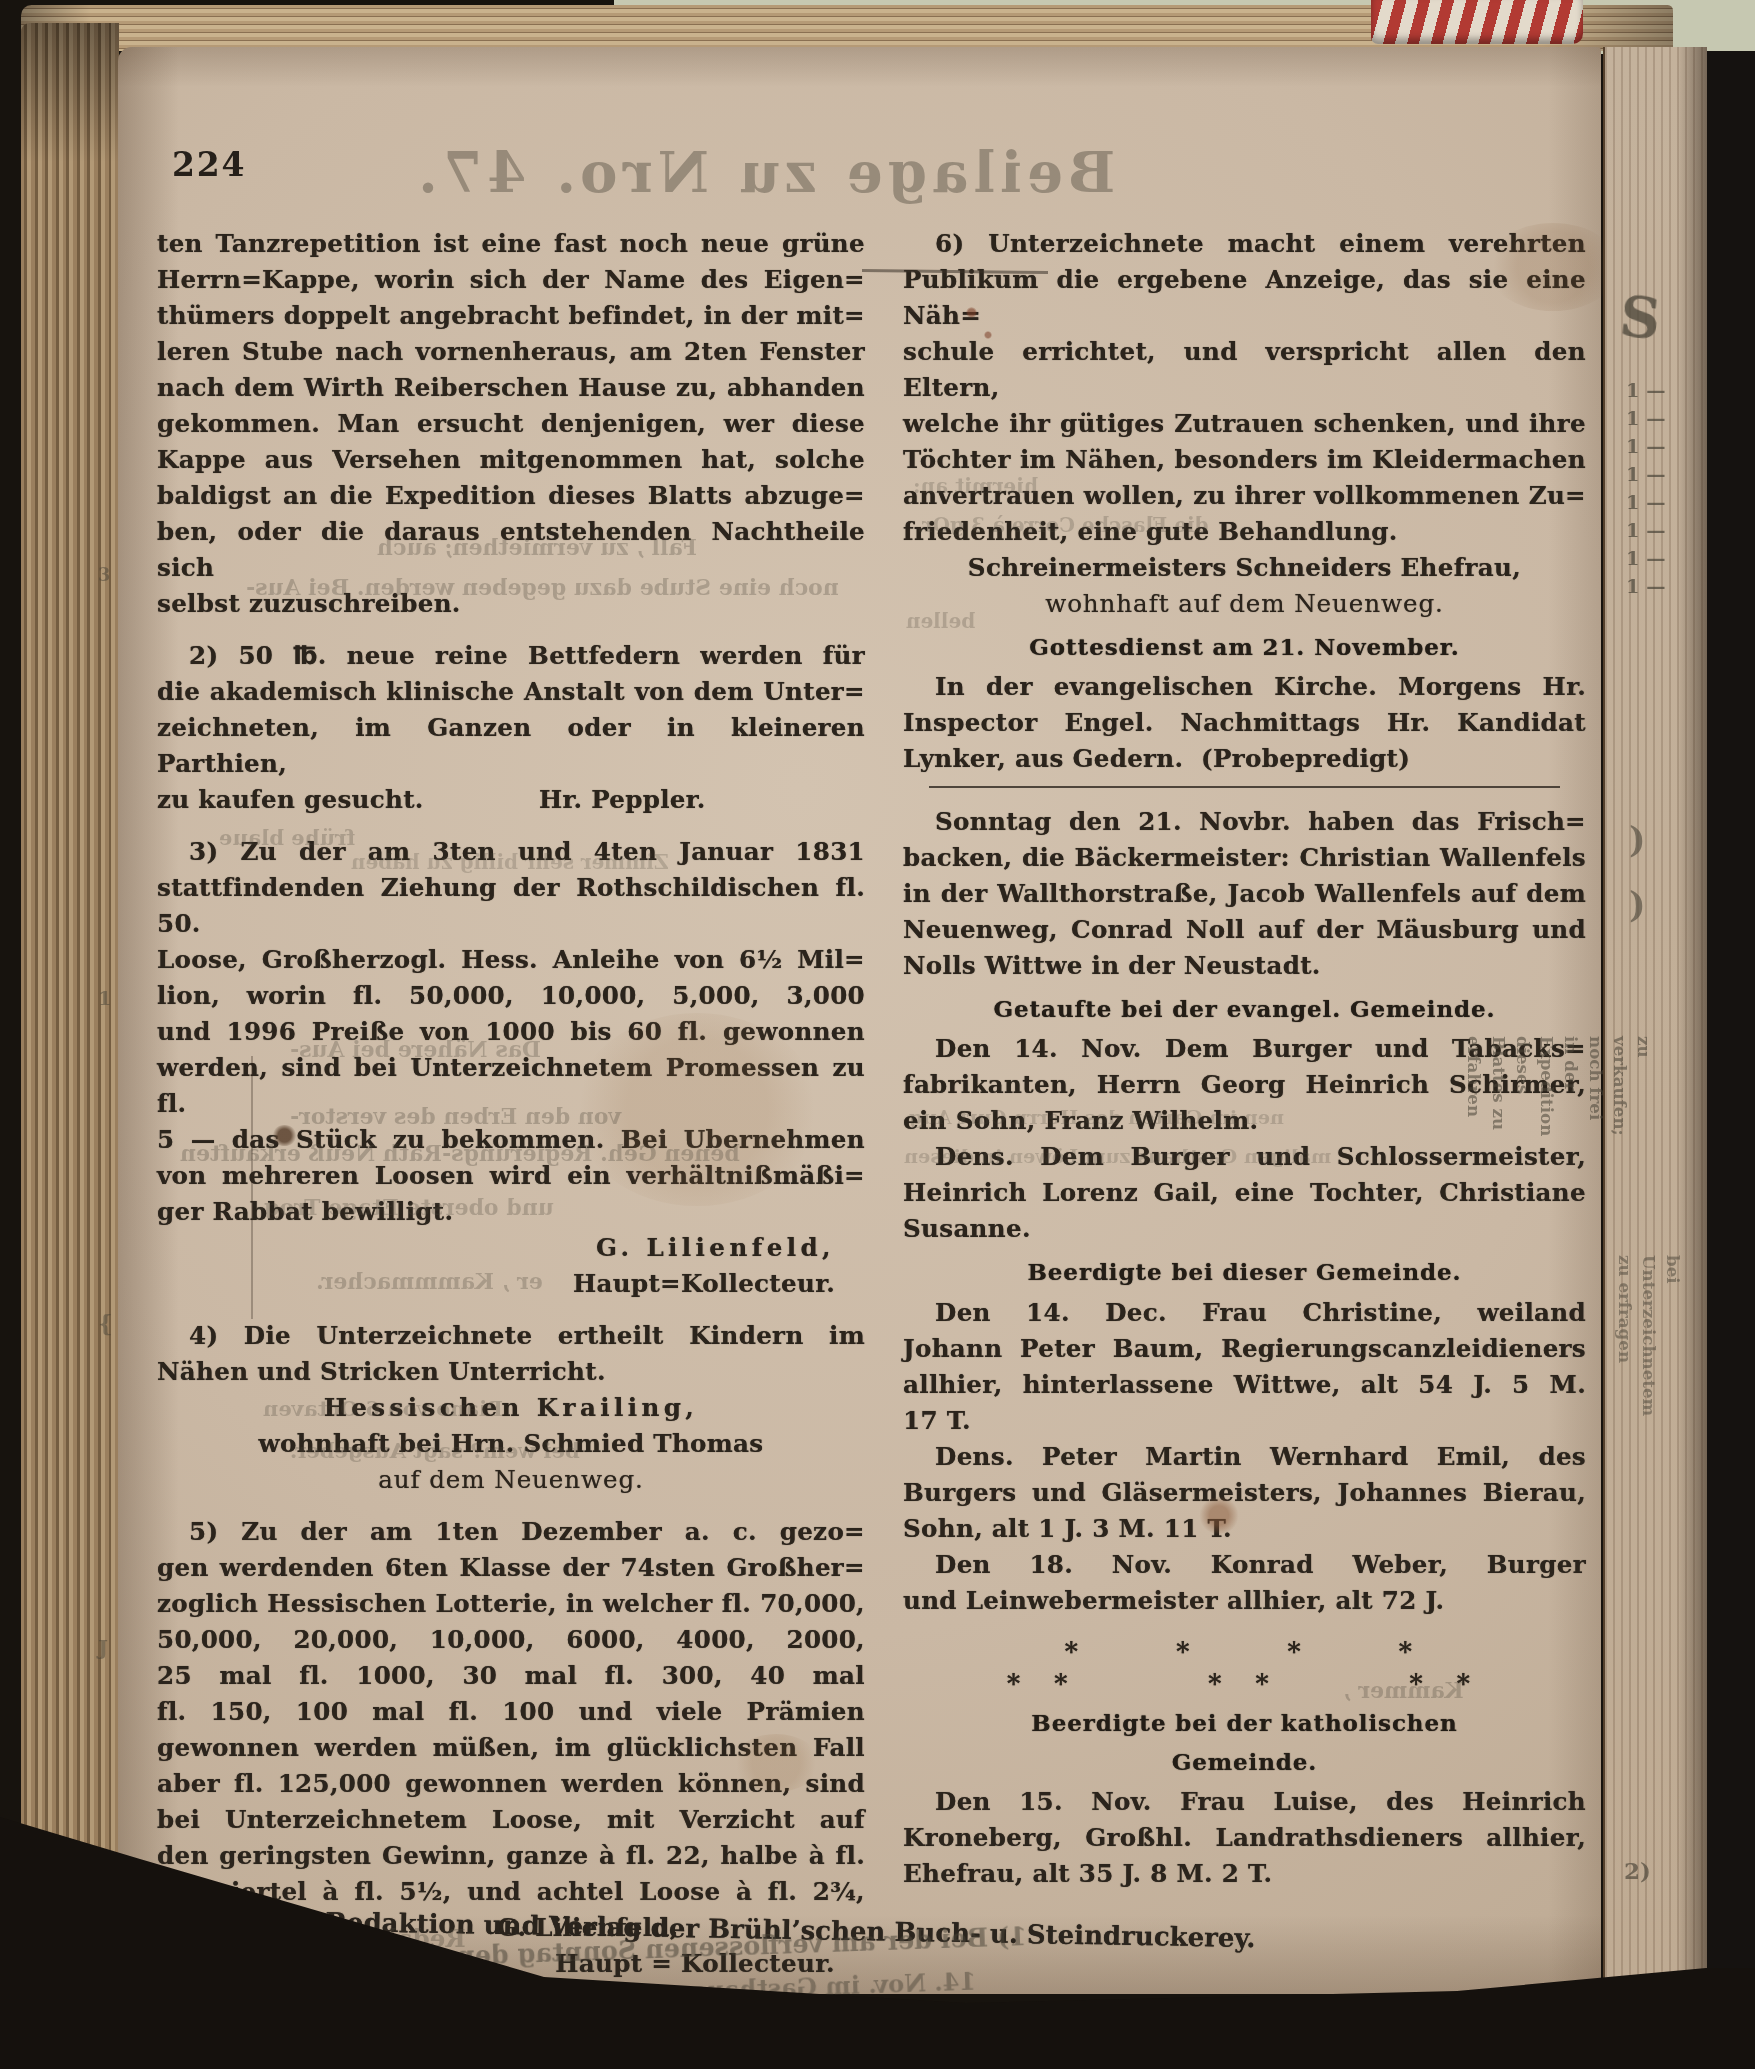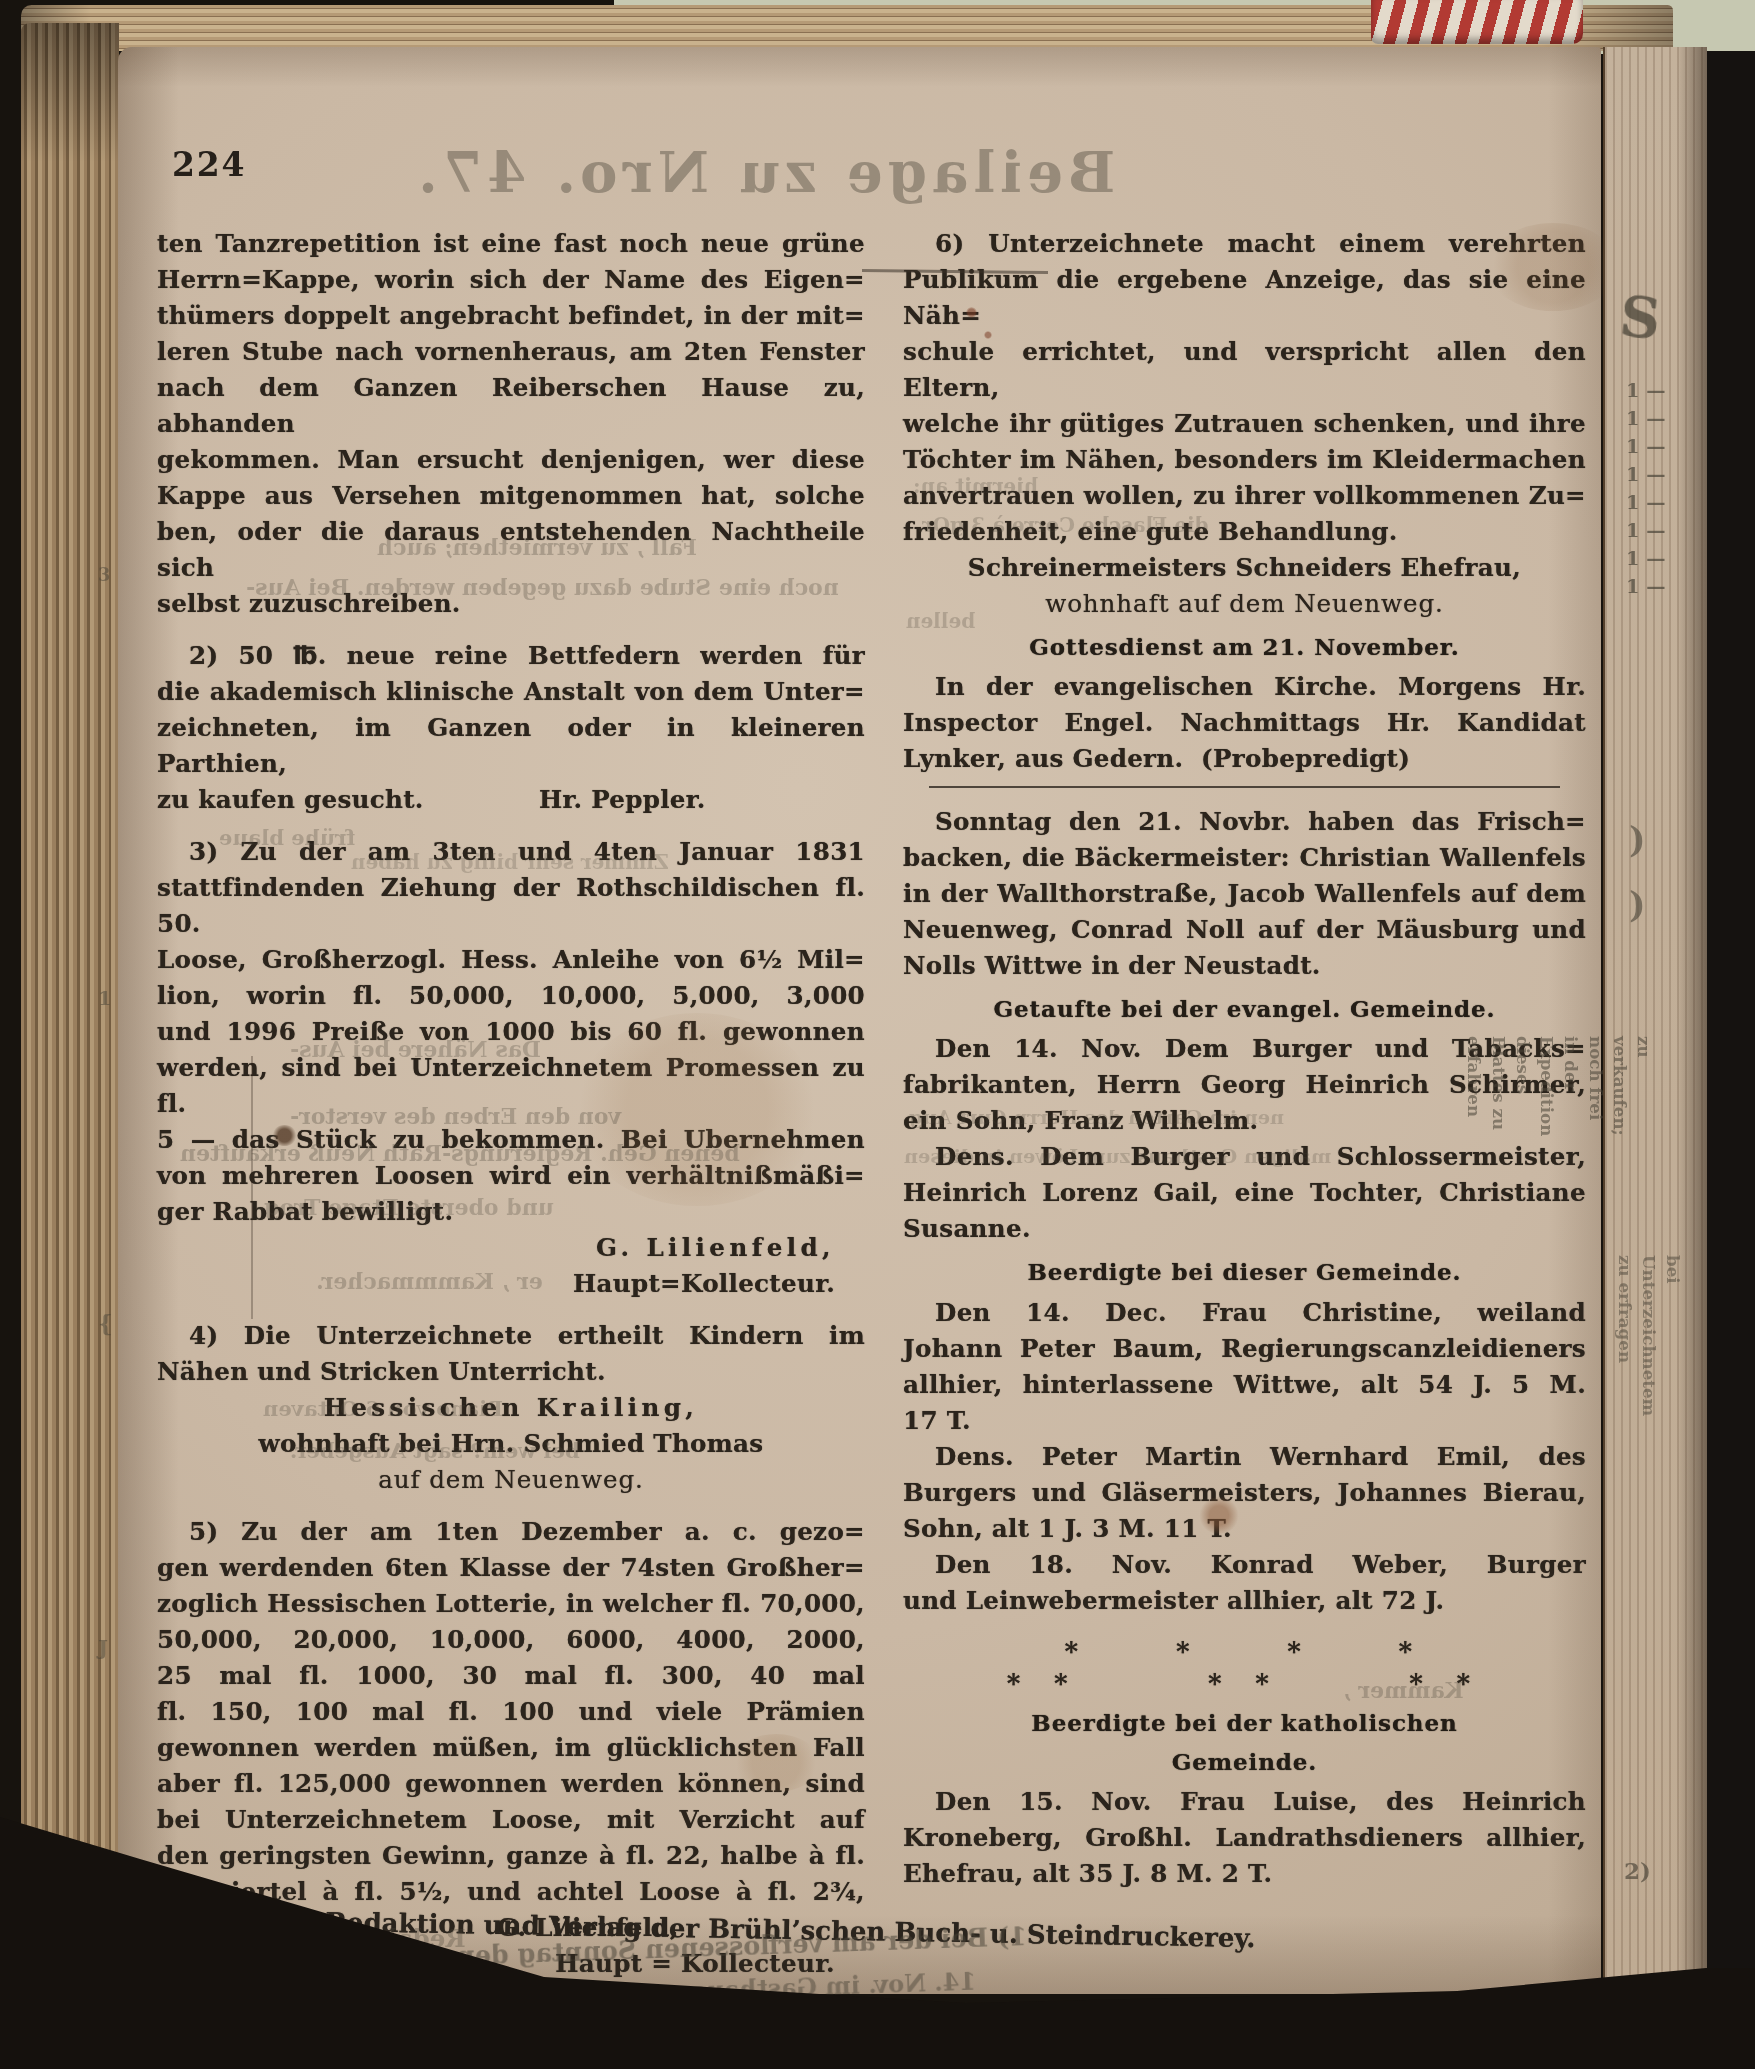--- a/index.html
+++ b/index.html
@@ -72,23 +72,24 @@
   <div class="ribbon"></div>
   <div class="spine"></div>
 
   <div class="page">
     <div class="pagenum">224</div>
     <div class="col col-left">
         <div class="ln">ten Tanzrepetition ist eine fast noch neue grüne</div>
         <div class="ln">Herrn=Kappe, worin sich der Name des Eigen=</div>
         <div class="ln">thümers doppelt angebracht befindet, in der mit=</div>
         <div class="ln">leren Stube nach vornenheraus, am 2ten Fenster</div>
-        <div class="ln">nach dem Ganzen Reiberschen Hause zu, abhanden</div>
+        <div class="ln">nach dem Wirth Reiberschen Hause zu, abhanden</div>
         <div class="ln">gekommen.  Man ersucht denjenigen, wer diese</div>
         <div class="ln">Kappe aus Versehen mitgenommen hat, solche</div>
+        <div class="ln">baldigst an die Expedition dieses Blatts abzuge=</div>
         <div class="ln">ben, oder die daraus entstehenden Nachtheile sich</div>
         <div class="ln short">selbst zuzuschreiben.</div>
         <div class="ln ind gap">2) 50 ℔. neue reine Bettfedern werden für</div>
         <div class="ln">die akademisch klinische Anstalt von dem Unter=</div>
         <div class="ln">zeichneten, im Ganzen oder in kleineren Parthien,</div>
         <div class="ln short">zu kaufen gesucht.             Hr. Peppler.</div>
         <div class="ln ind gap">3) Zu der am 3ten und 4ten Januar 1831</div>
         <div class="ln">stattfindenden Ziehung der Rothschildischen fl. 50.</div>
         <div class="ln">Loose, Großherzogl. Hess. Anleihe von 6½ Mil=</div>
         <div class="ln">lion, worin fl. 50,000, 10,000, 5,000, 3,000</div>

